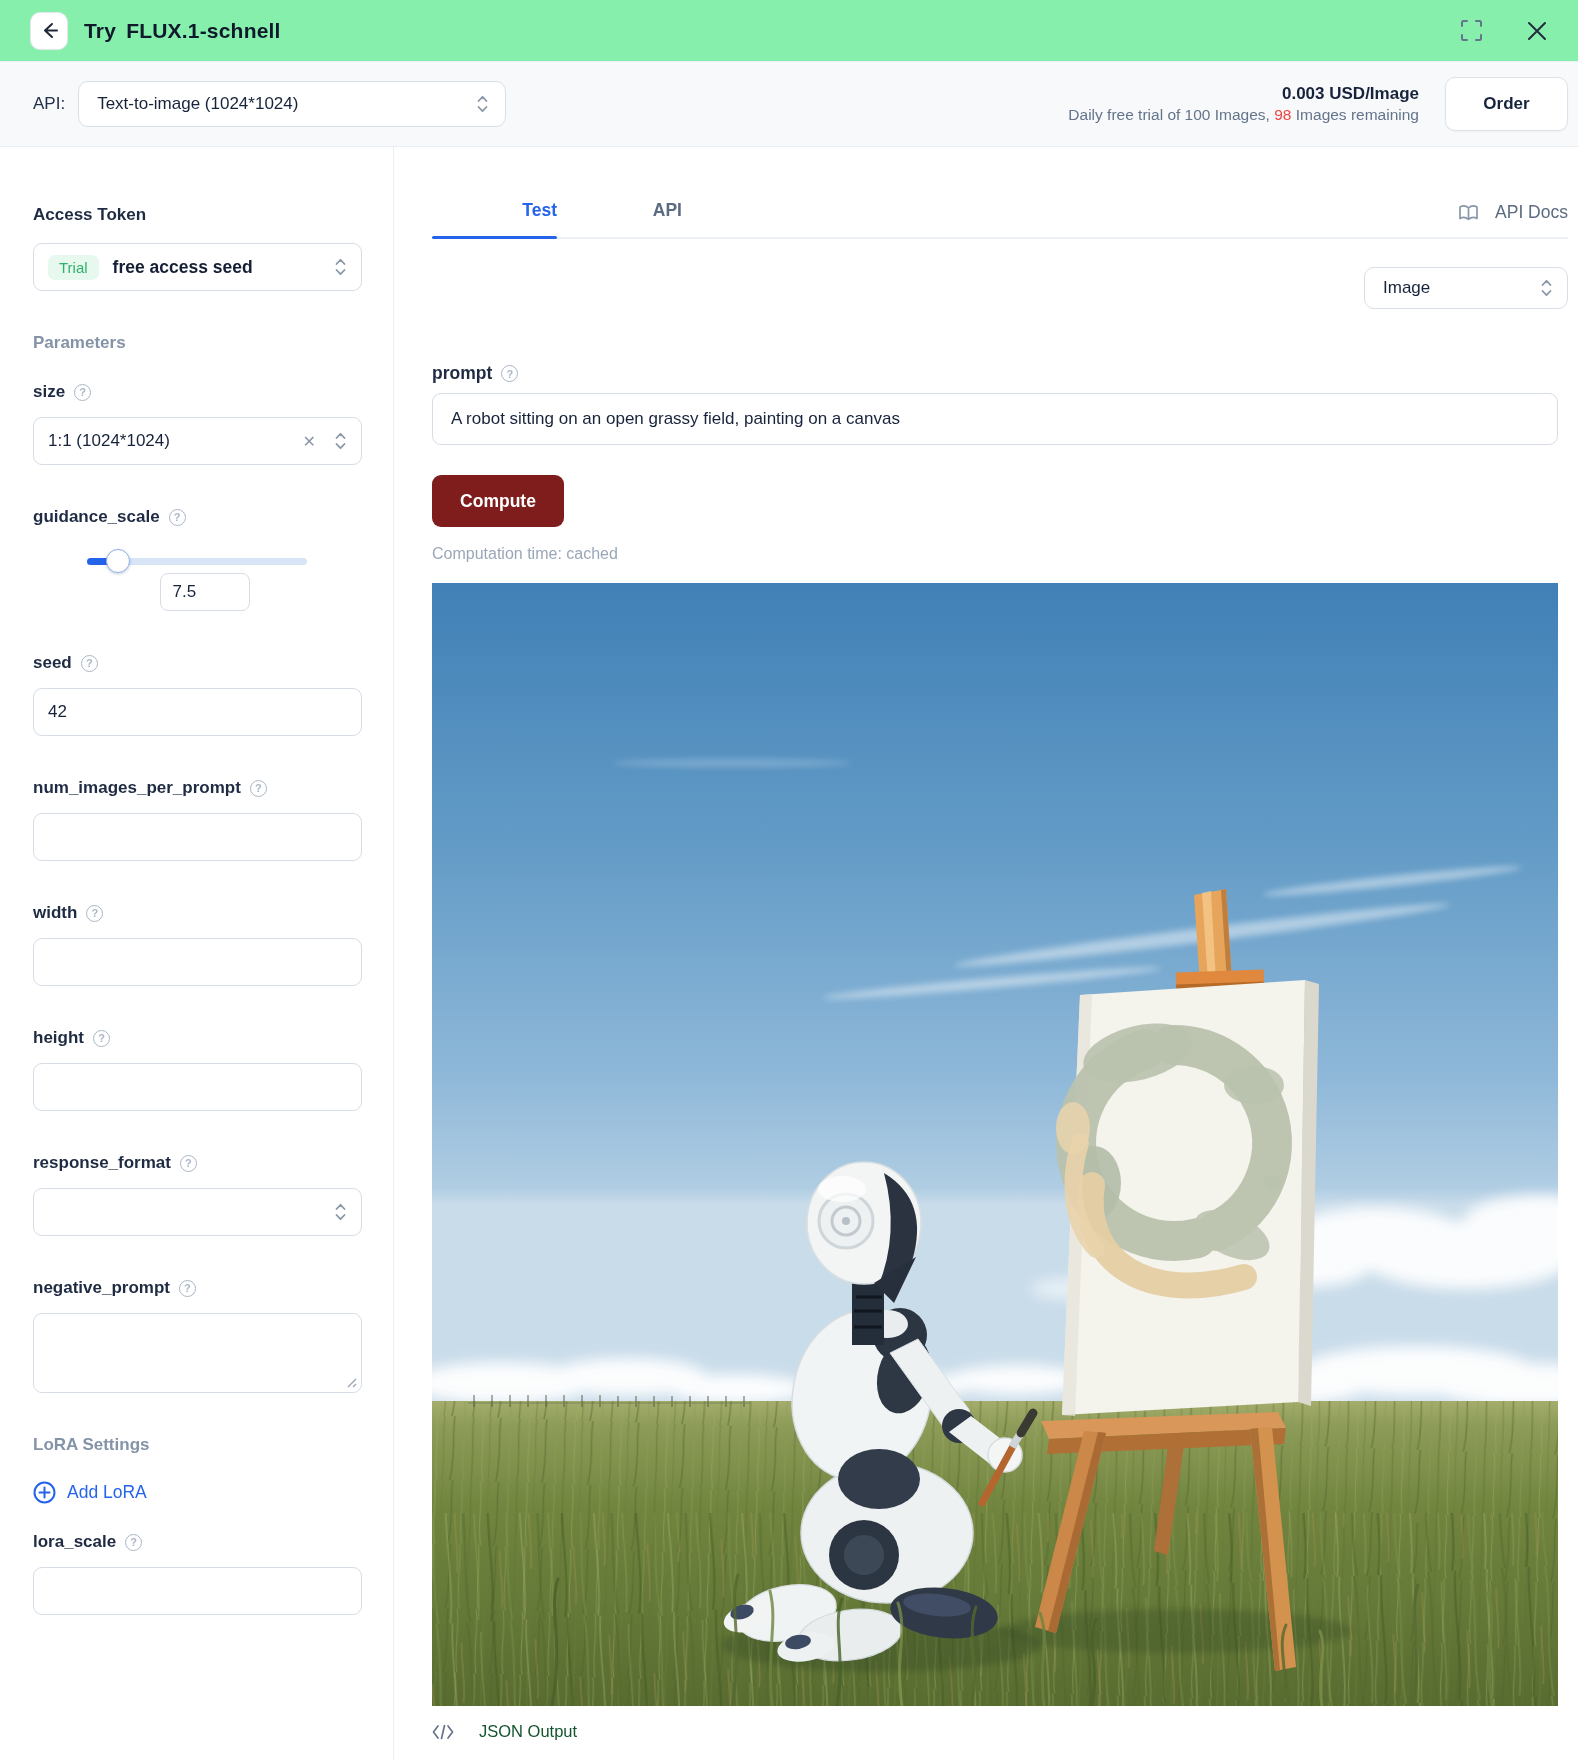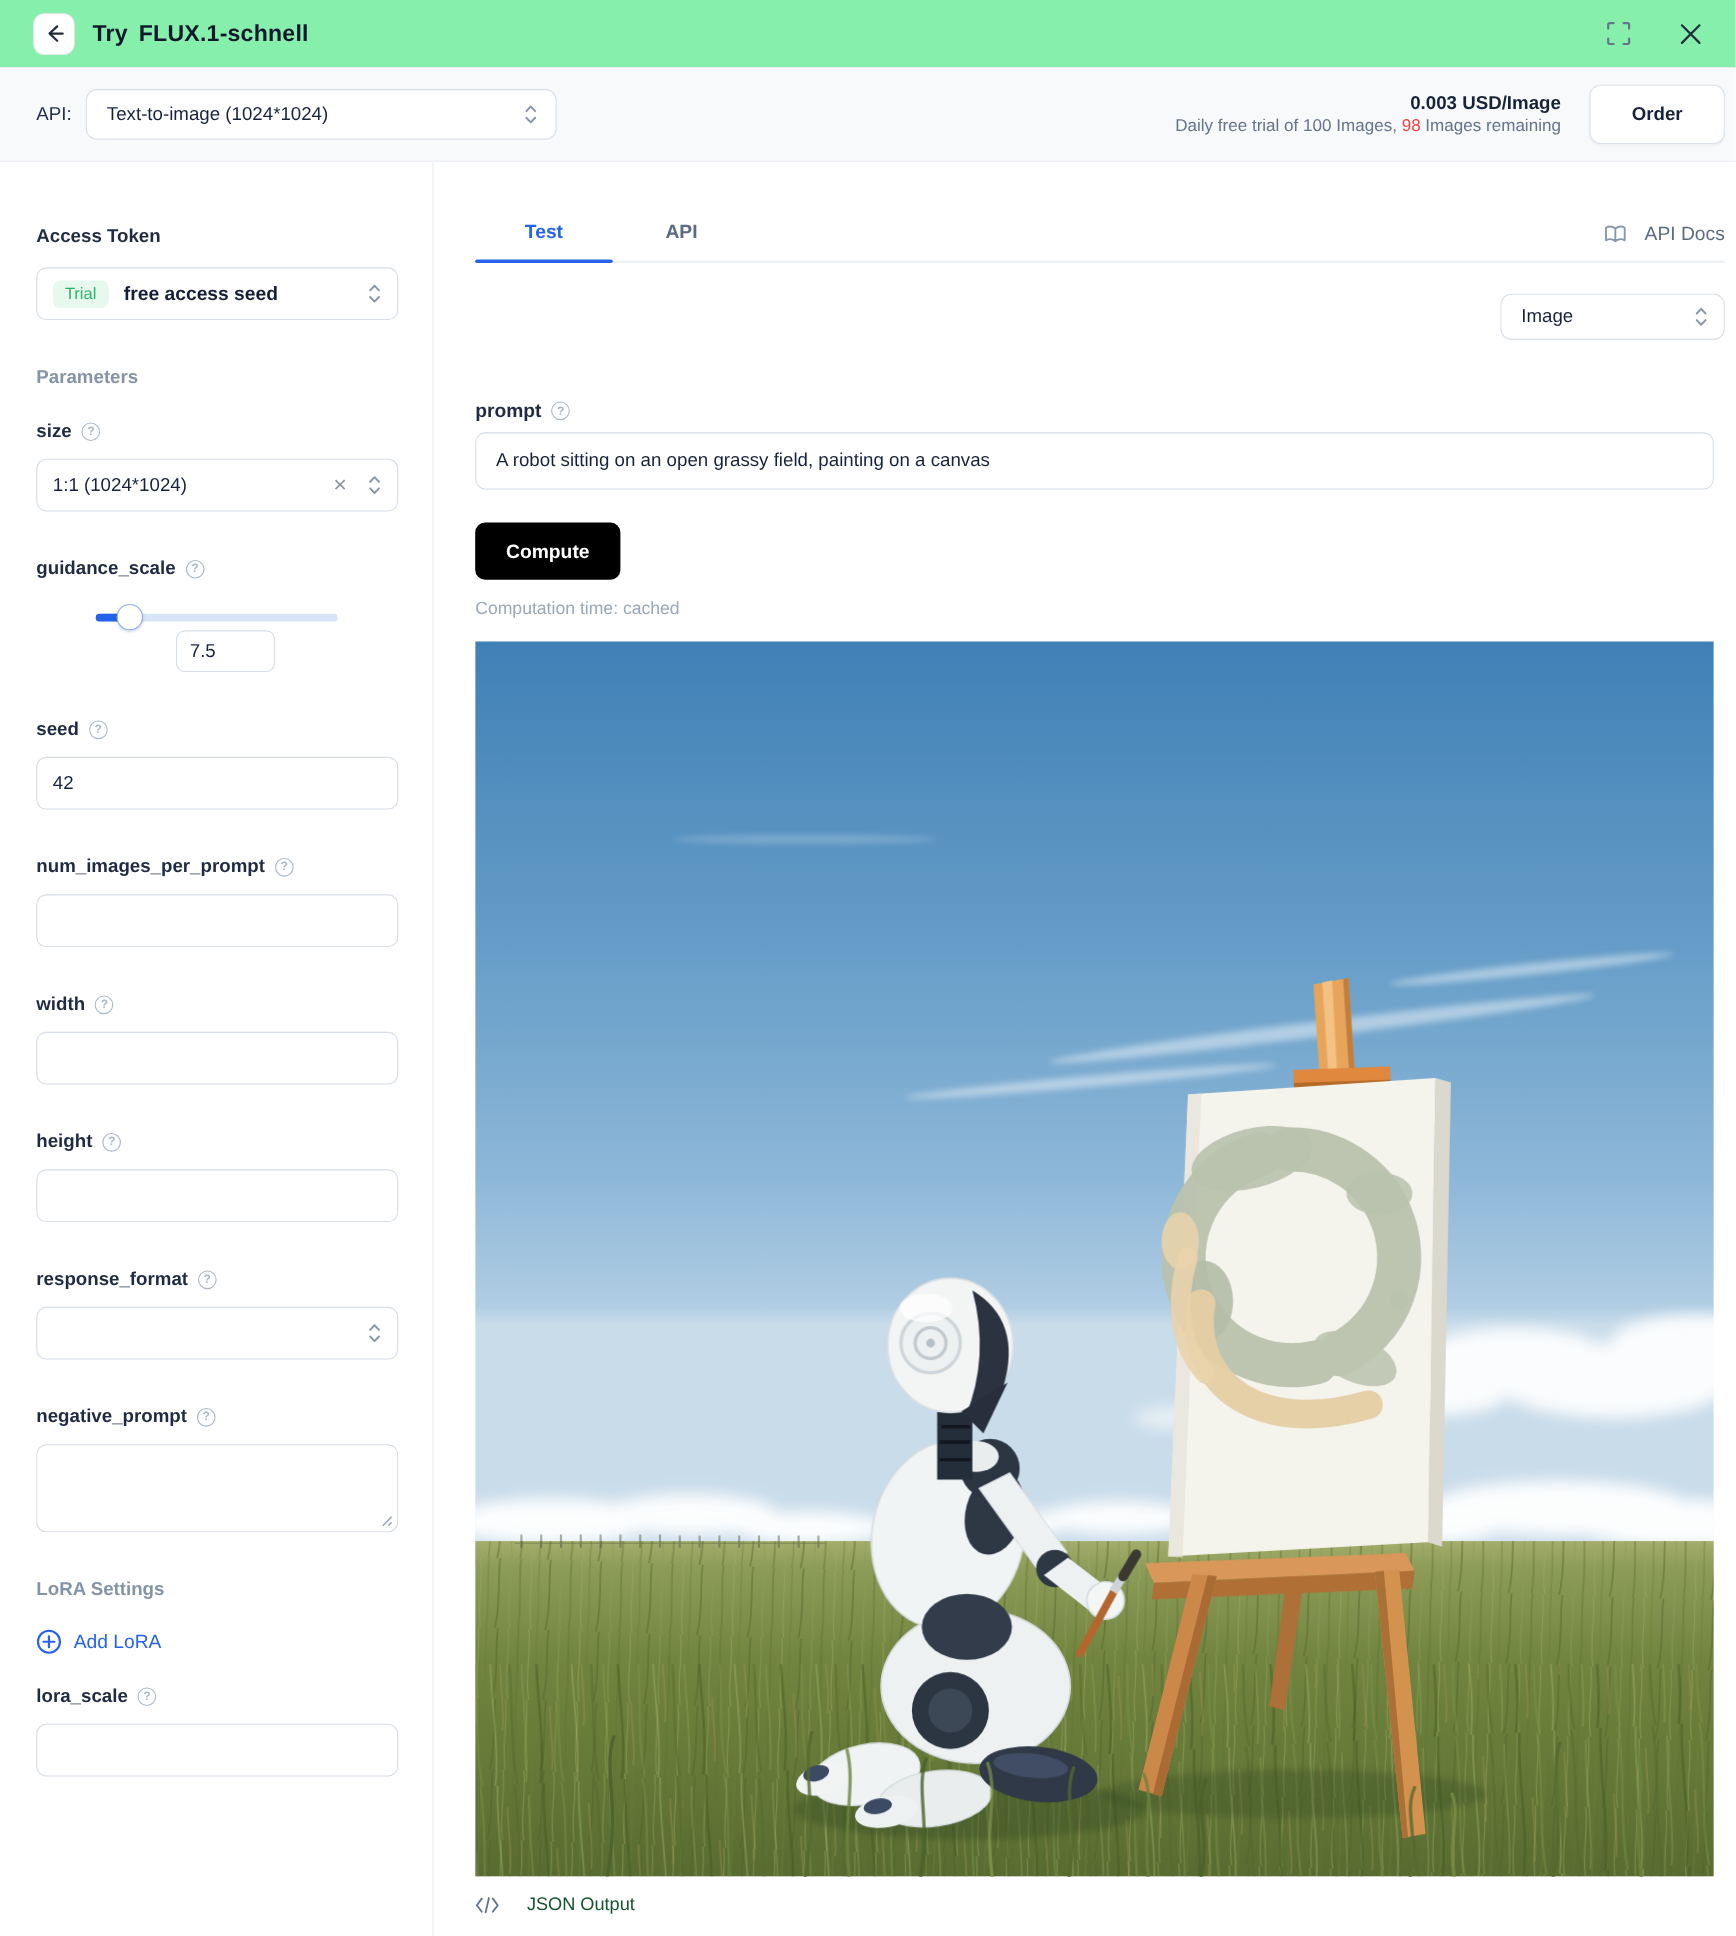--- a/index.html
+++ b/index.html
@@ -48,29 +48,29 @@
   .knob { position:absolute; top:0; left:14%; width:24px; height:24px; margin-left:-12px; border-radius:50%; background:#fff; border:1.5px solid #8fb0e9; box-shadow:0 1px 3px rgba(30,60,120,.25); }
   .num-box { margin-left:15px; width:90px; height:38px; border:1px solid #d6dde6; border-radius:8px; font-size:17px; color:#17233b; padding:0 12px; outline:none; font-family:"Liberation Sans", sans-serif; }
   .tarea { width:329px; height:80px; border:1px solid #d6dde6; border-radius:9px; margin-top:15px; position:relative; background:#fff; }
   .tarea textarea { width:100%; height:100%; border:none; outline:none; resize:none; border-radius:9px; padding:10px 14px; font-size:17px; font-family:"Liberation Sans", sans-serif; }
   .resize-grip { position:absolute; right:4px; bottom:4px; }
   .lora-sec { margin-top:42px; }
   .add-lora { margin-top:26px; display:flex; align-items:center; gap:11px; color:#2563eb; font-size:17.5px; cursor:pointer; width:fit-content; }
 
   
   .tabs-row { margin-top:24px; height:68px; display:flex; align-items:flex-end; border-bottom:2px solid #eceff3; }
-  .tab { width:125px; text-align:center; font-size:17.5px; padding-bottom:16px; position:relative; cursor:pointer; color:#5b6b81; font-weight:600; }
+  .tab { width:125px; text-align:right; font-size:17.5px; padding-bottom:16px; position:relative; cursor:pointer; color:#5b6b81; font-weight:600; }
   .tab.active { color:#2563eb; }
   .tab.active::after { content:""; position:absolute; left:0; right:0; bottom:-2px; height:3px; background:#2563eb; border-radius:2px; }
   .api-docs { margin-left:auto; display:flex; align-items:center; gap:16px; padding-bottom:14px; color:#5b6b81; font-size:17.5px; cursor:pointer; }
   .model-row { display:flex; }
   .model-sel { margin-left:auto; margin-top:28px; width:204px; height:42px; border:1px solid #d9dfe7; border-radius:10px; display:flex; align-items:center; padding:0 14px 0 18px; font-size:17px; color:#17233b; cursor:pointer; }
   .prompt-label { margin-top:54px; font-size:17.5px; font-weight:700; color:#1f2b42; display:flex; align-items:center; }
   .prompt-input { margin-top:9px; width:1126px; height:52px; border:1px solid #d6dde6; border-radius:9px; font-size:17px; color:#17233b; padding:0 18px; outline:none; font-family:"Liberation Sans", sans-serif; }
-  .compute-btn { margin-top:30px; width:132px; height:52px; background:#000000; color:#fff; border:none; border-radius:9px; font-size:17.5px; font-weight:600; cursor:pointer; font-family:"Liberation Sans", sans-serif; }
+  .compute-btn { margin-top:30px; width:132px; height:52px; background:#7f1d1d; color:#fff; border:none; border-radius:9px; font-size:17.5px; font-weight:600; cursor:pointer; font-family:"Liberation Sans", sans-serif; }
   .comp-time { margin-top:18px; font-size:16px; color:#9aa7b8; }
   .gen-image { margin-top:20px; width:1126px; height:1123px; display:block; cursor:pointer; }
   .json-row { margin-top:16px; display:flex; align-items:center; gap:25px; color:#14532d; font-size:16.5px; cursor:pointer; width:fit-content; }
 </style>
 </head>
 <body>
 
 <div class="header">
   <div class="back-btn">
     <svg width="19" height="19" viewBox="0 0 19 19">

